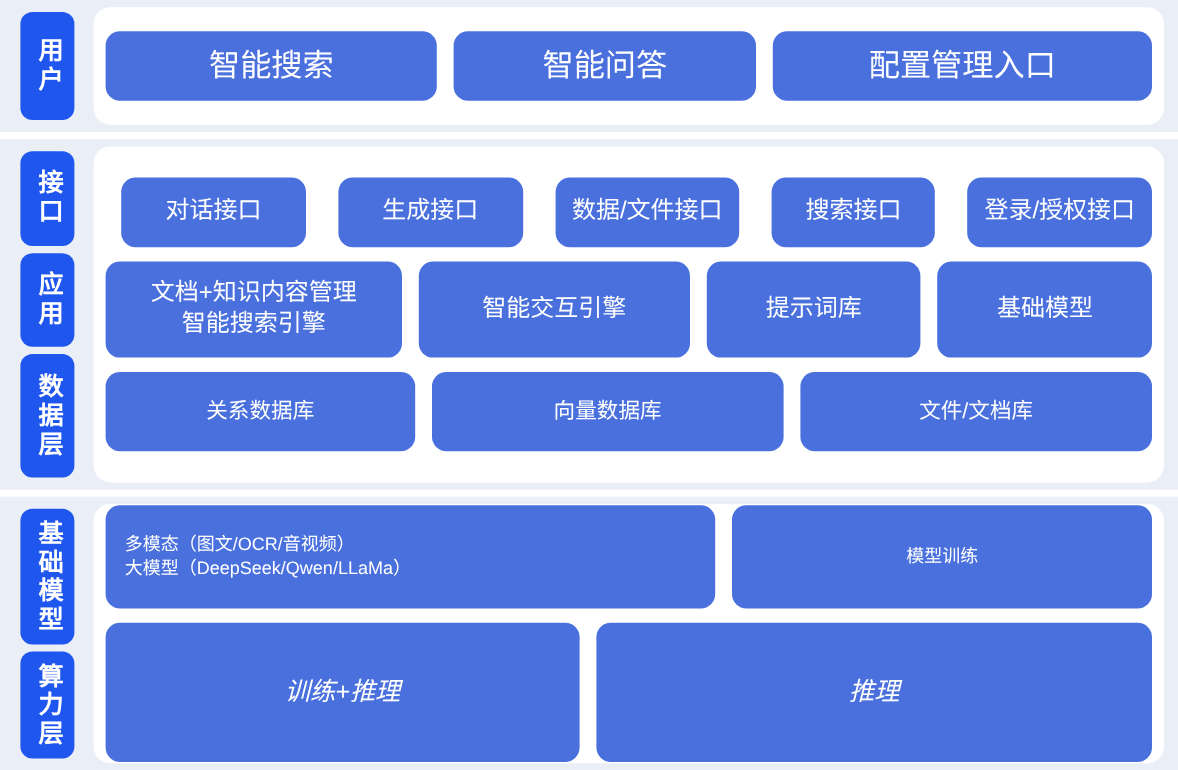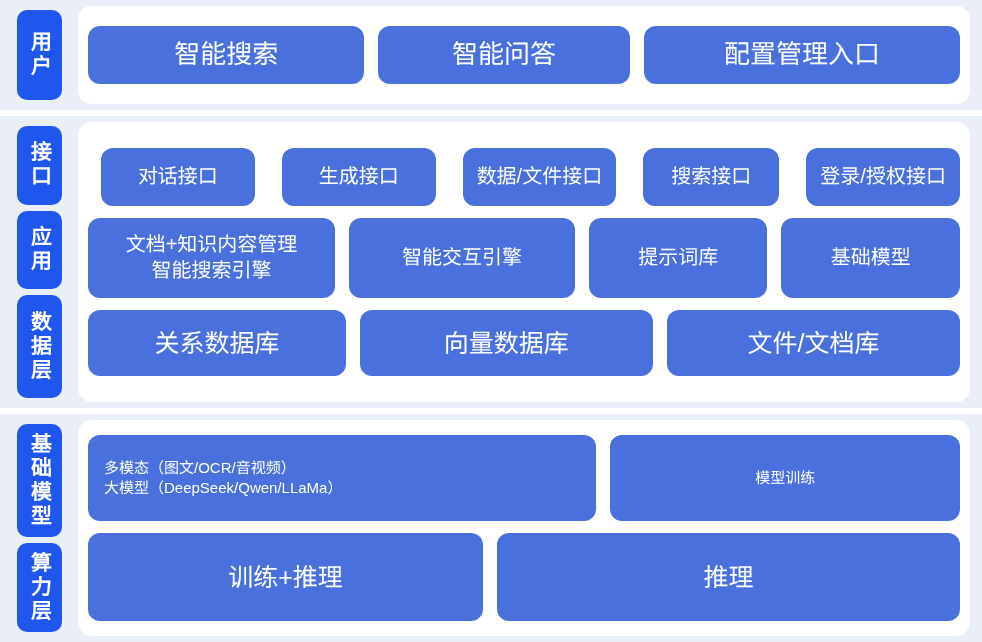--- a/index.html
+++ b/index.html
@@ -110,23 +110,23 @@
     box-sizing: border-box;
     padding: 6px 8px;
     font-size: 21px;
     line-height: 1.28;
     white-space: pre-line;
   }
 
   .row-user .node { height: 58px; font-size: 26px; }
   .row-api   .node { height: 58px; font-size: 20px; margin-left: 13px; }
   .row-app   .node { height: 80px; font-size: 20px; }
-  .row-data  .node { height: 66px; font-size: 25px; }
+  .row-data  .node { height: 66px; font-size: 18px; }
   .row-model .node { height: 86px; font-size: 15px; }
-  .row-compute .node { height: 88px; font-size: 25px; }
+  .row-compute .node { height: 116px; font-size: 21px; font-style: italic; }
 
   .node-multimodal {
     font-size: 19px;
     line-height: 1.34;
     text-align: left;
     justify-content: flex-start;
     padding-left: 16px;
   }
 </style>
 </head>

